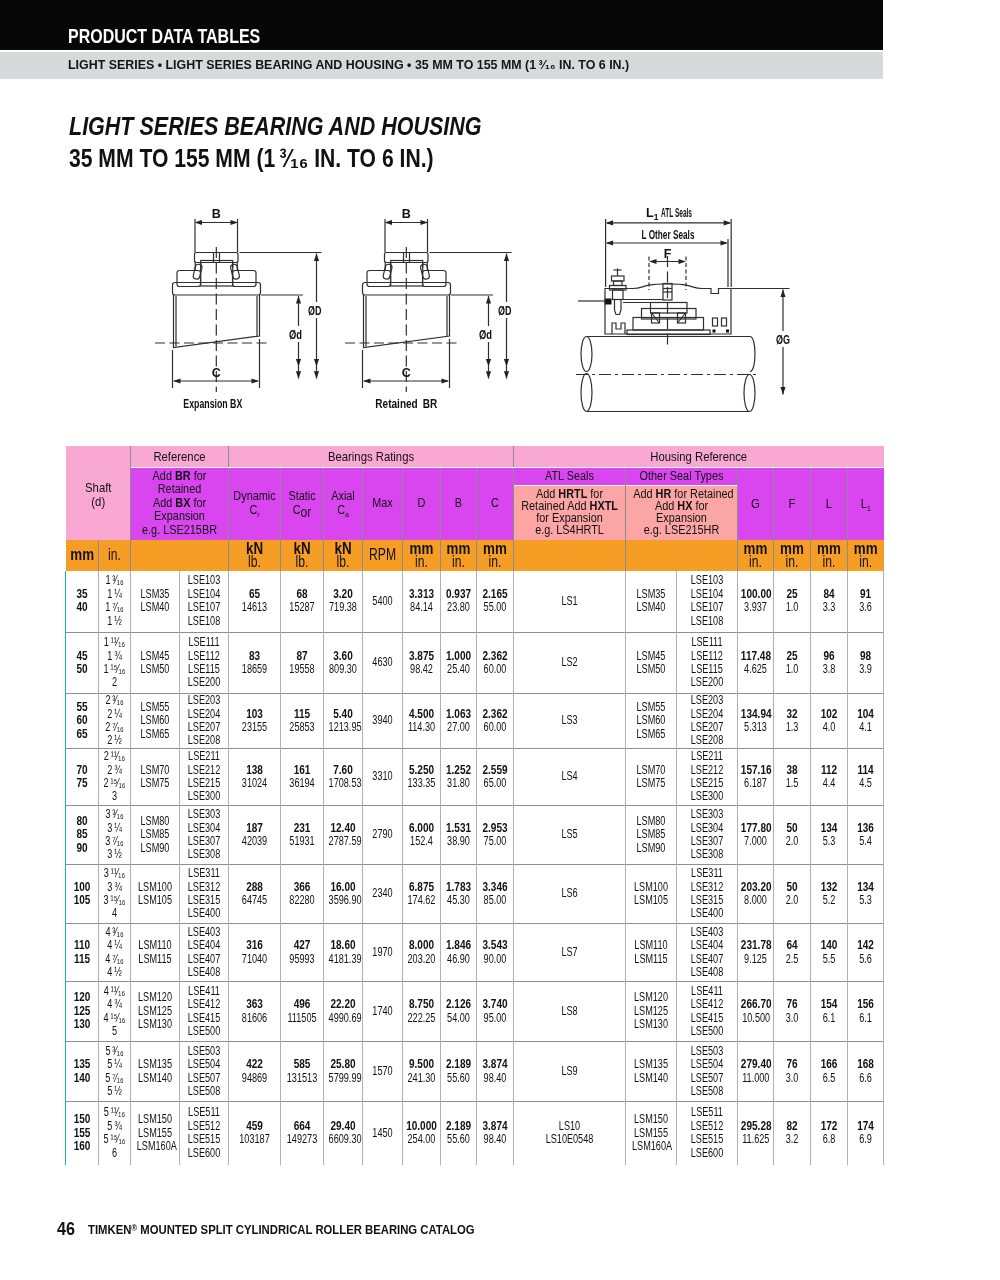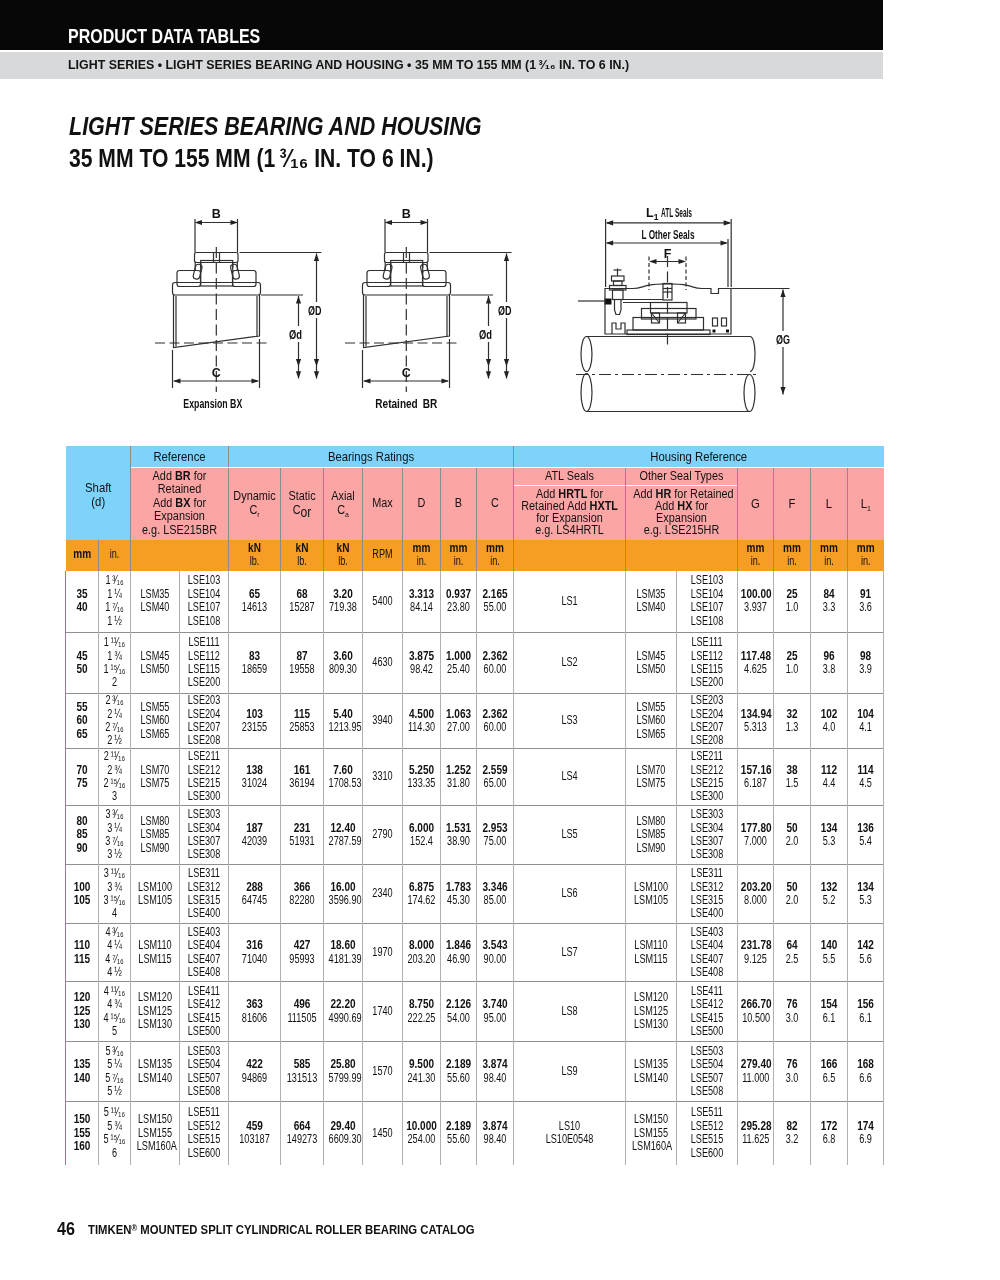--- a/index.html
+++ b/index.html
@@ -4,21 +4,21 @@
 html,body{margin:0;padding:0;background:#fff;width:1000px;height:1280px;position:relative;
 font-family:"Liberation Sans",sans-serif;-webkit-font-smoothing:antialiased;color:#111}
 .abs{position:absolute}
 table.dt{border-collapse:collapse;table-layout:fixed;width:818px;font-size:12px;color:#111}
 table.dt td{padding:0;text-align:center;vertical-align:middle;font-weight:normal;line-height:13.4px;overflow:hidden}
 table.dt sub{line-height:0;vertical-align:-2.5px}
 .bb{font-weight:bold}
 .ct{transform:scaleX(0.76);transform-origin:50% 50%;white-space:nowrap}
 .ct div.bb{transform:scaleX(1.1);transform-origin:50% 50%}
 .cth{transform:scaleX(0.87);transform-origin:50% 50%;white-space:nowrap}
-.hl{background:#7dd3fc} .hm{background:#fca5a5} .hd{background:#fca5a5}
+.hl{background:#f9a8d4} .hm{background:#d946ef} .hd{background:#fca5a5}
 .hw{border-right:1px solid #8a8c8e}
 .or{background:#f69d26}
 td.or{padding-top:3px}
 tr.bodyr td{border-right:1px solid #b0b0b0;background:#fff}
 tr.bodyr td:first-child{border-left:1px solid #14b8a6}
 tr.bodyr{border-top:1px solid #8f8f8f}
 </style></head>
 <body>
 
 <div class="abs" style="left:0;top:0;width:883px;height:50px;background:#070707"></div>
@@ -363,21 +363,21 @@
           <div class="cth">F</div>
         </td>
 <td class="hm hw" style="font-size:13px">
           <div class="cth">L</div>
         </td>
 <td class="hm" style="font-size:13px">
           <div class="cth">L<sub style="font-size:8px">1</sub></div>
         </td>
 </tr>
 
-<tr style="height:31px;font-size:12px">
+<tr style="height:31px;font-size:16px">
 <td class="or hw">
           <div class="ct">
             <div class="bb">mm</div>
           </div>
         </td>
 <td class="or hw">
           <div class="ct">in.</div>
         </td>
 <td class="or hw" colspan="2"></td>
 <td class="or hw">

